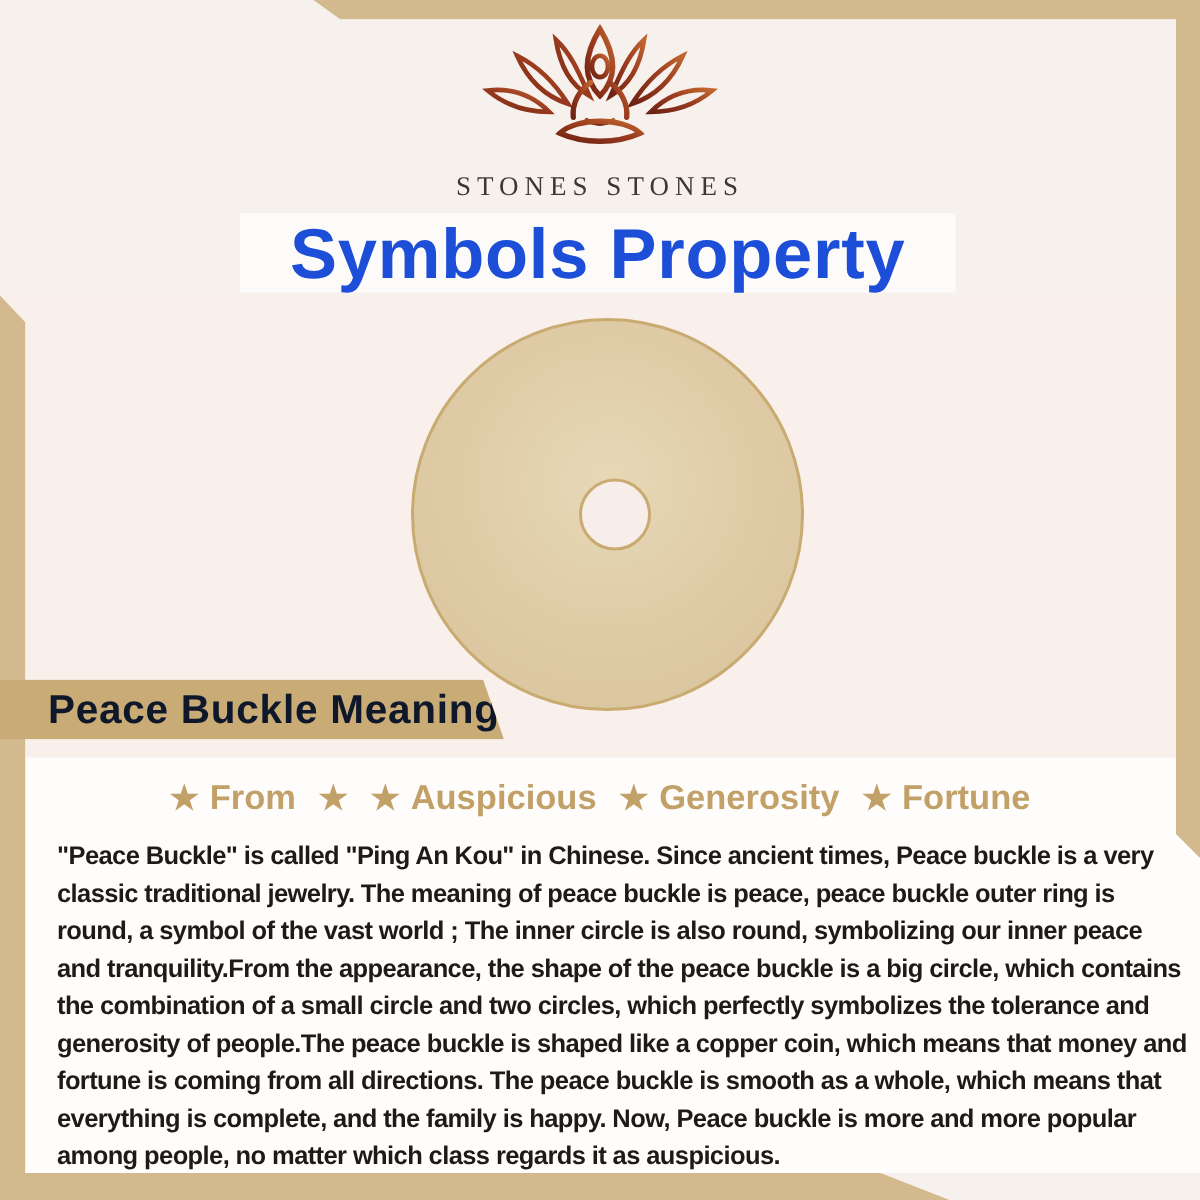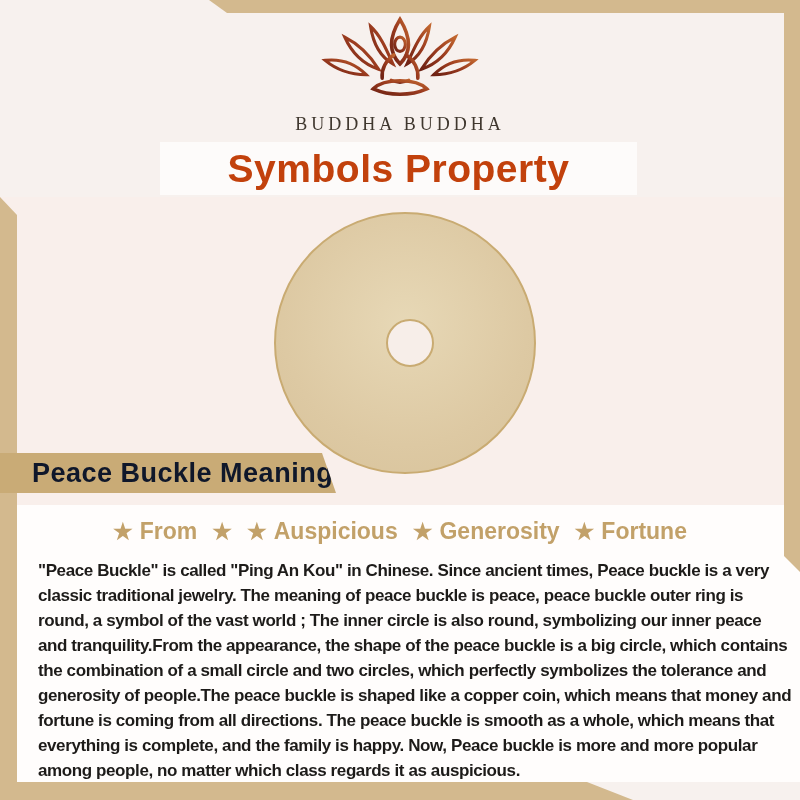--- a/index.html
+++ b/index.html
@@ -26,21 +26,21 @@
     position:absolute;left:0;top:114px;width:800px;text-align:center;
     font-family:"Liberation Serif", serif;font-size:18px;letter-spacing:4px;
     color:#3f372e;
   }
   
   .title-band{
     position:absolute;left:160px;top:142px;width:477px;height:53px;background:#fdfbfa;
     display:flex;align-items:center;justify-content:center;
   }
   .page-title{
-    margin:0;font-size:39px;font-weight:700;color:#c2410c;letter-spacing:0.5px;
+    margin:0;font-size:47px;font-weight:700;color:#1d4ed8;letter-spacing:0.5px;
   }
   
   .disc{
     position:absolute;left:274px;top:212px;width:258px;height:258px;border-radius:50%;
     background:radial-gradient(circle at 50% 42%, #e7d8b6 0%, #ddc9a3 62%, #d7c29a 100%);
     border:2px solid #c9ab72;
   }
   .disc-hole{
     position:absolute;left:calc(50% - 19px);top:calc(50% - 24px);width:44px;height:44px;border-radius:50%;
     background:#f7eee9;border:2px solid #c9ab72;
@@ -101,21 +101,21 @@
         <path stroke-width="3.5" d="M16 52 C 28 62 44 68 62 68 C 50 56 34 50 16 52 Z"></path>
         <path stroke-width="3.5" d="M184 52 C 172 62 156 68 138 68 C 150 56 166 50 184 52 Z"></path>
         <ellipse cx="100" cy="34" rx="6" ry="8" stroke-width="3.5"></ellipse>
         <path stroke-width="4" d="M93 46 C 84 52 79 62 80 72"></path>
         <path stroke-width="4" d="M107 46 C 116 52 121 62 120 72"></path>
         <path stroke-width="3" d="M90 74 Q 100 80 110 74"></path>
         <path stroke-width="4" d="M70 84 C 82 72 118 72 130 84 C 112 92 88 92 70 84 Z"></path>
       </g>
     </svg>
   </div>
-  <div class="brand-name">BUDDHA BUDDHA</div>
+  <div class="brand-name">STONES STONES</div>
 
   <div class="title-band">
     <h1 class="page-title">Symbols Property</h1>
   </div>
 
   <div class="disc">
     <div class="disc-hole"></div>
   </div>
 
   <div class="banner">

